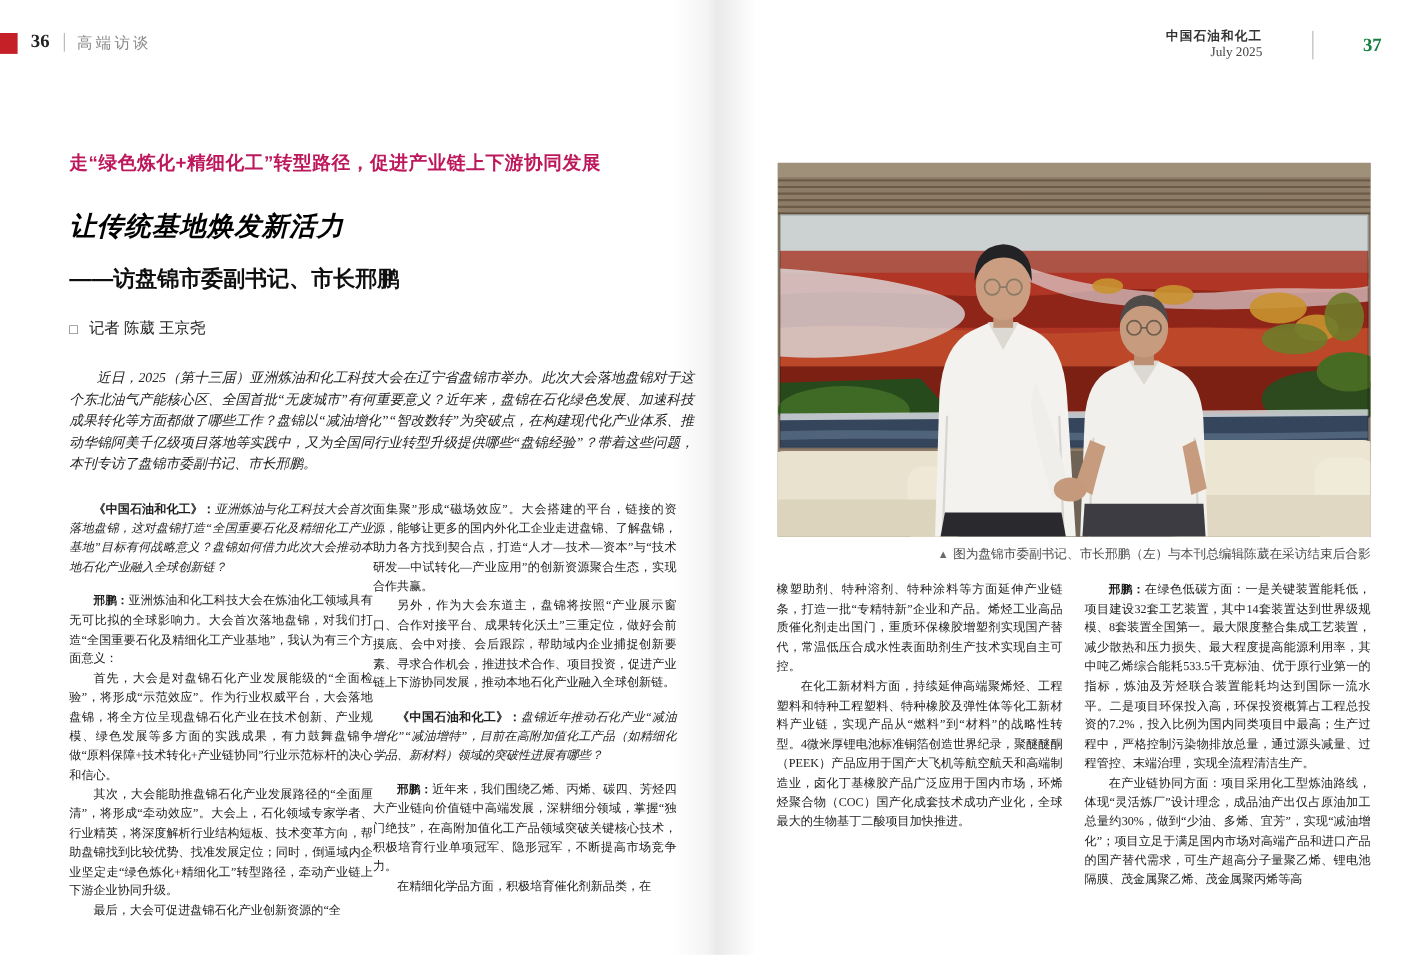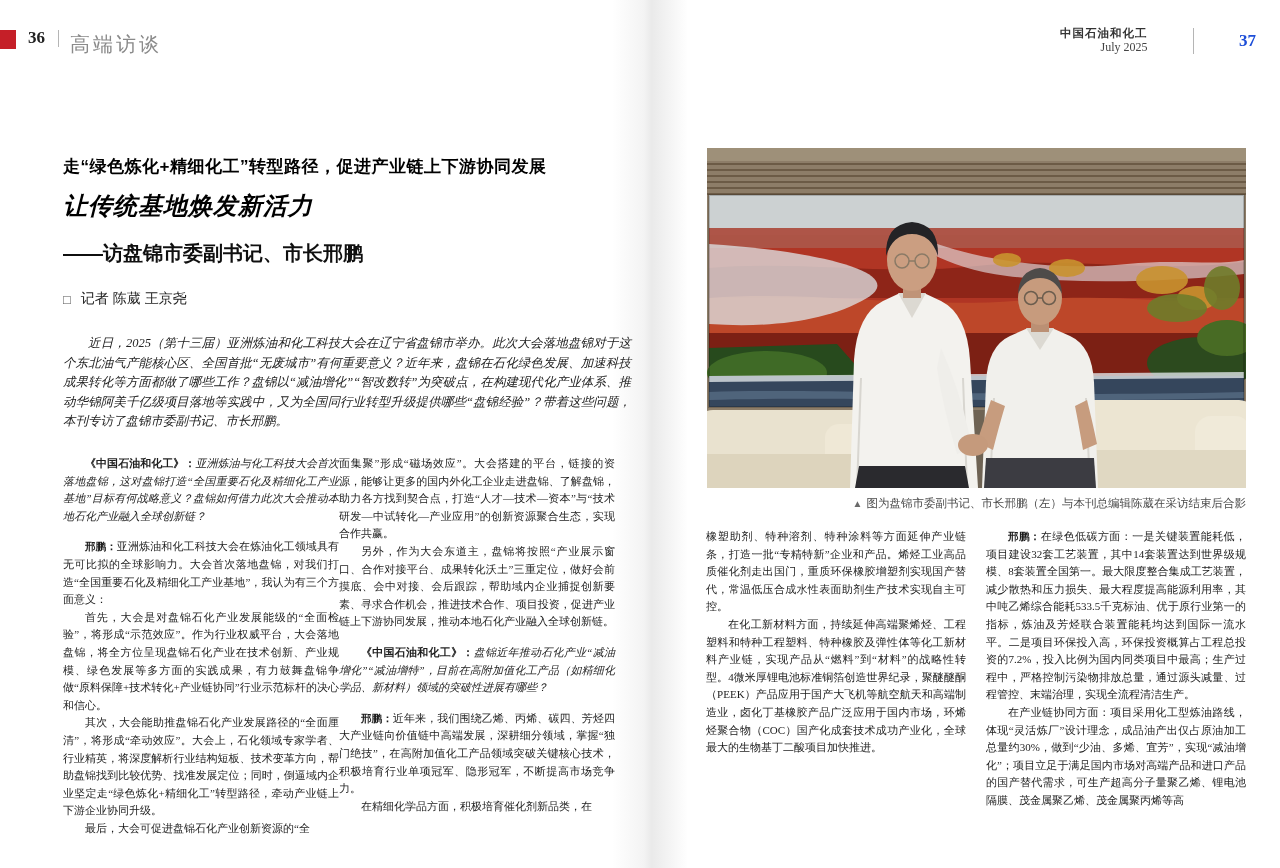--- a/index.html
+++ b/index.html
@@ -8,32 +8,32 @@
 
   .spread { position:absolute; left:0; top:0; width:1132px; height:868px; background:#fff; }
   .gutter { position:absolute; left:612px; top:0; width:76px; height:868px;
             background:linear-gradient(90deg, rgba(0,0,0,0) 0%, rgba(90,90,90,0.07) 42%, rgba(90,90,90,0.13) 52%, rgba(0,0,0,0) 100%); }
 
   
   .red-mark { position:absolute; left:0; top:30px; width:16px; height:19px; background:#c51f28; }
   .pagenum-left { position:absolute; left:28px; top:28px; font-weight:bold; font-size:17px; color:#222; }
   .hdr-div { position:absolute; width:1px; height:17px; background:#b5b5b5; }
   .hdr-div-left { left:58px; top:30px; }
-  .section-title { position:absolute; left:70px; top:31px; font-size:20px; color:#8a8a8a; letter-spacing:3px; }
+  .section-title { position:absolute; left:70px; top:31px; font-size:14px; color:#8a8a8a; letter-spacing:3px; }
 
   .hdr-right { position:absolute; left:1060px; top:26px; width:196px; display:flex; align-items:center; justify-content:space-between; gap:10px; }
   .hdr-right .mag { text-align:right; line-height:1.25; }
   .hdr-right .mag .name { font-size:11.5px; font-weight:bold; color:#333; letter-spacing:1px; }
   .hdr-right .mag .issue { font-size:12px; color:#444; }
   .hdr-div-right { position:relative; width:1px; height:26px; background:#b5b5b5; }
-  .pagenum-right { font-weight:bold; font-size:17px; color:#1d4ed8; }
-
-  
-  .kicker   { position:absolute; left:63px; top:155px; width:575px; font-family:"Liberation Sans",sans-serif;
-              font-weight:bold; font-size:17px; color:#000000; letter-spacing:0.5px; }
+  .pagenum-right { font-weight:bold; font-size:17px; color:#15803d; }
+
+  
+  .kicker   { position:absolute; left:63px; top:137px; width:575px; font-family:"Liberation Sans",sans-serif;
+              font-weight:bold; font-size:17px; color:#be185d; letter-spacing:0.5px; }
   .title    { position:absolute; left:63px; top:190px; width:575px; font-family:"Liberation Sans",sans-serif;
               font-weight:bold; font-size:24px; color:#000000; letter-spacing:1px;font-style:italic; }
   .subtitle { position:absolute; left:63px; top:240px; width:575px; font-family:"Liberation Sans",sans-serif;
               font-weight:bold; font-size:20px; color:#0f0f0f; }
   .byline   { position:absolute; left:63px; top:290px; font-family:"Liberation Sans",sans-serif;
               font-size:14px; color:#222; display:flex; gap:10px; align-items:center; }
   .byline .sq { color:#555; font-size:13px; }
 
   
   .intro { position:absolute; left:63px; top:334px; width:568px; font-size:12.5px; line-height:19.5px;

